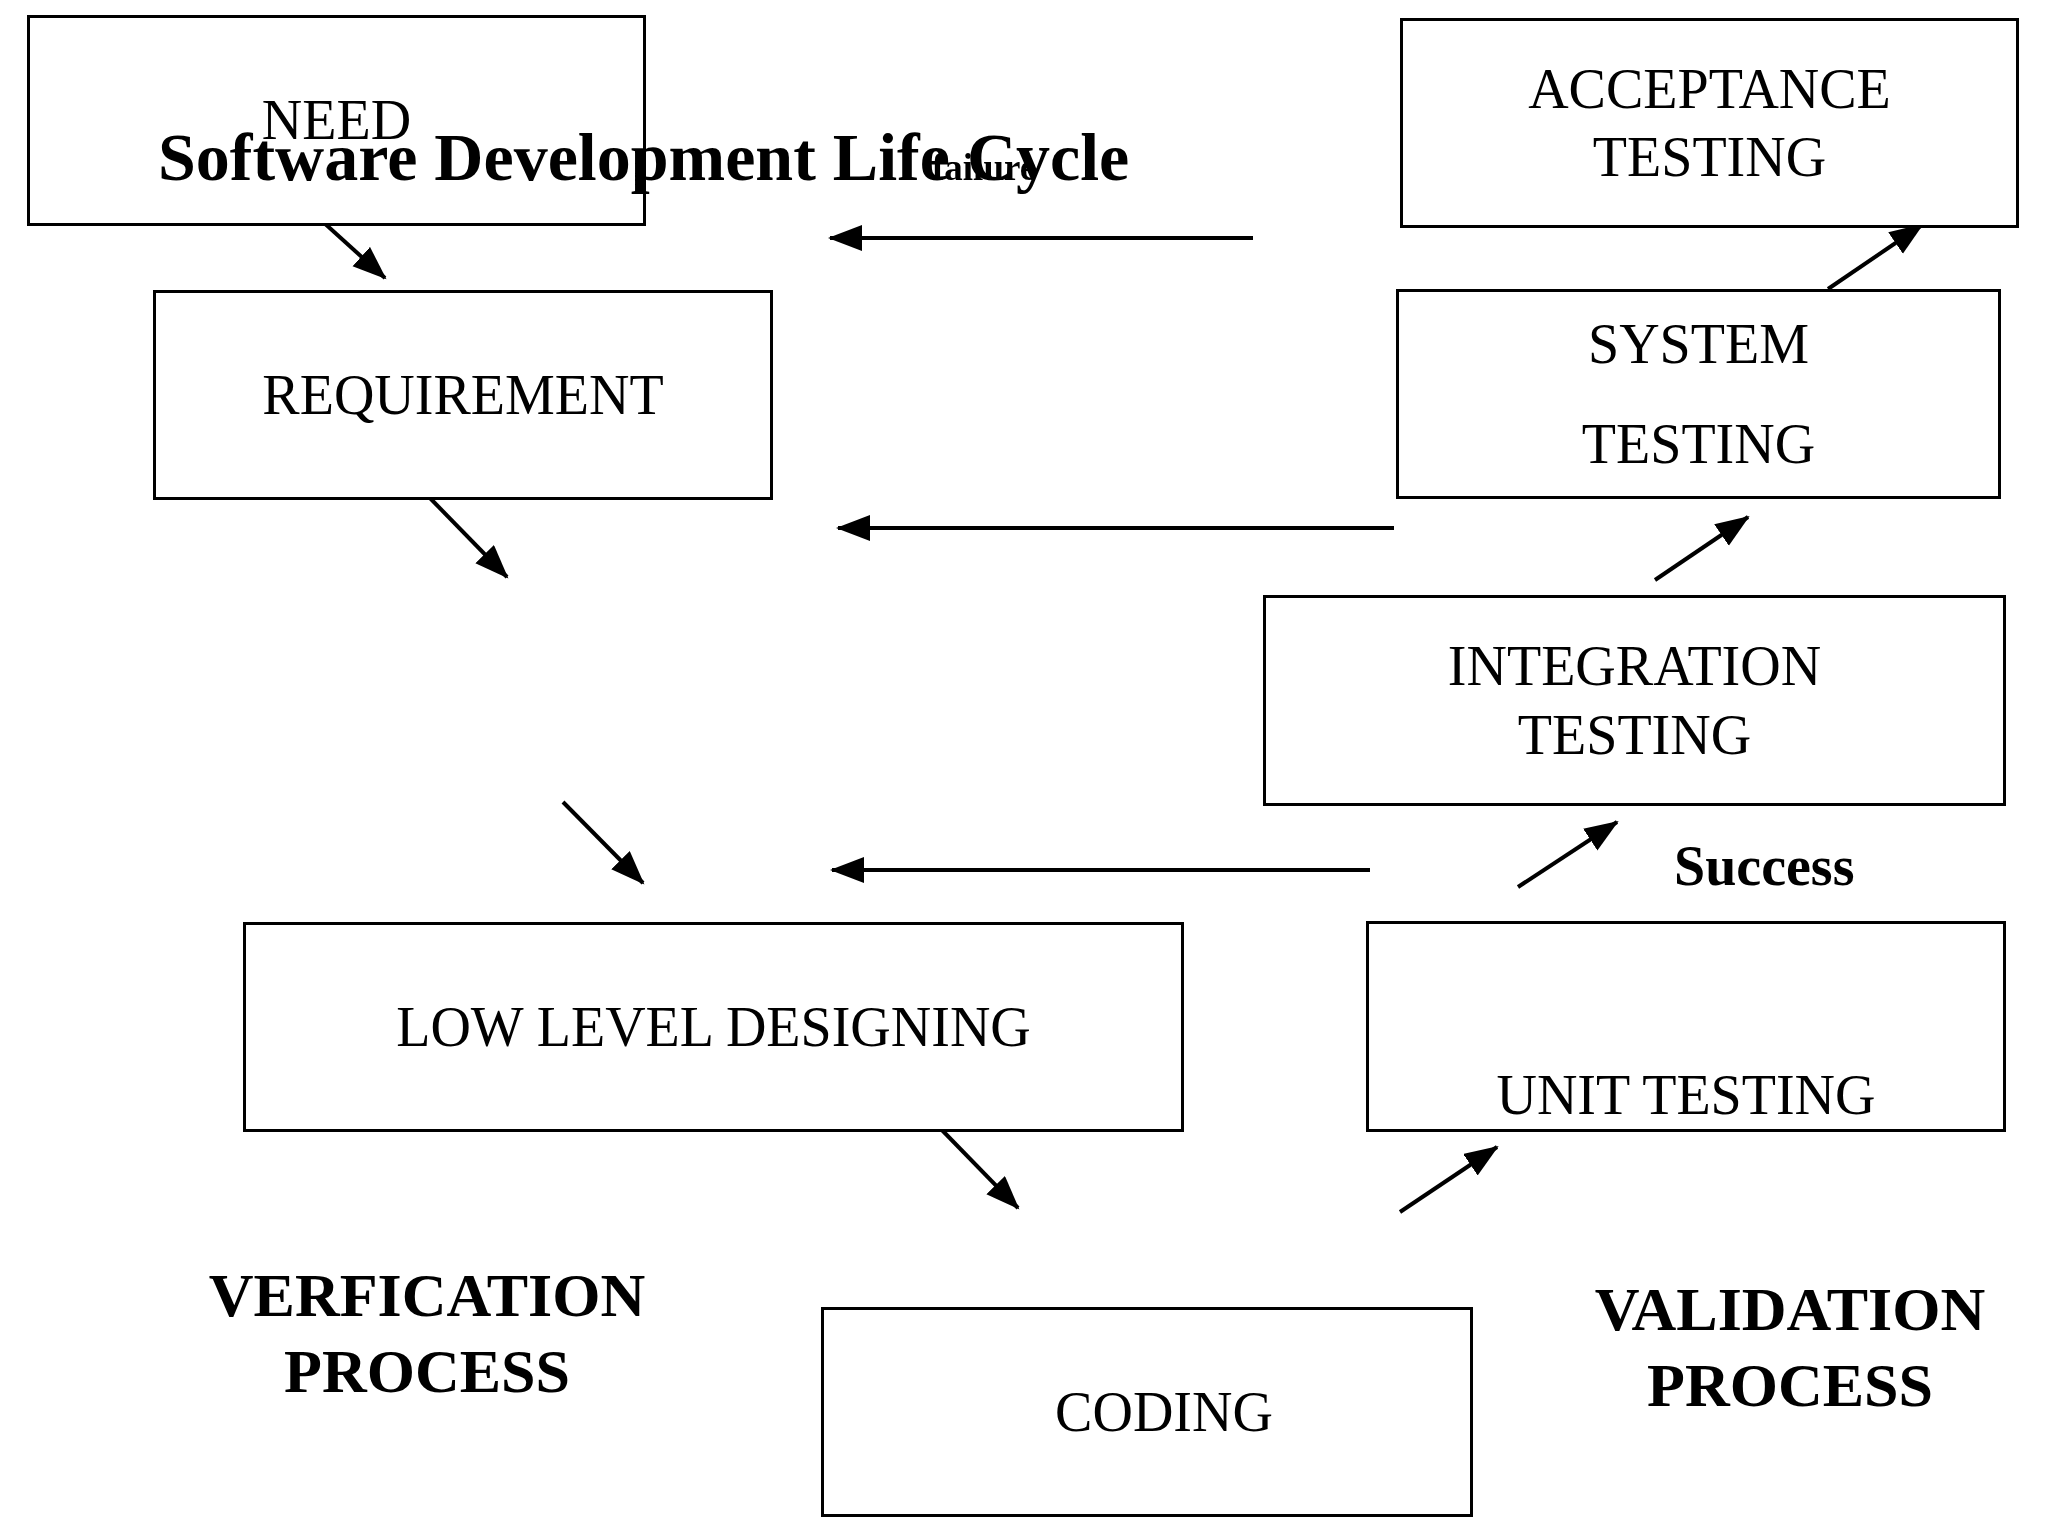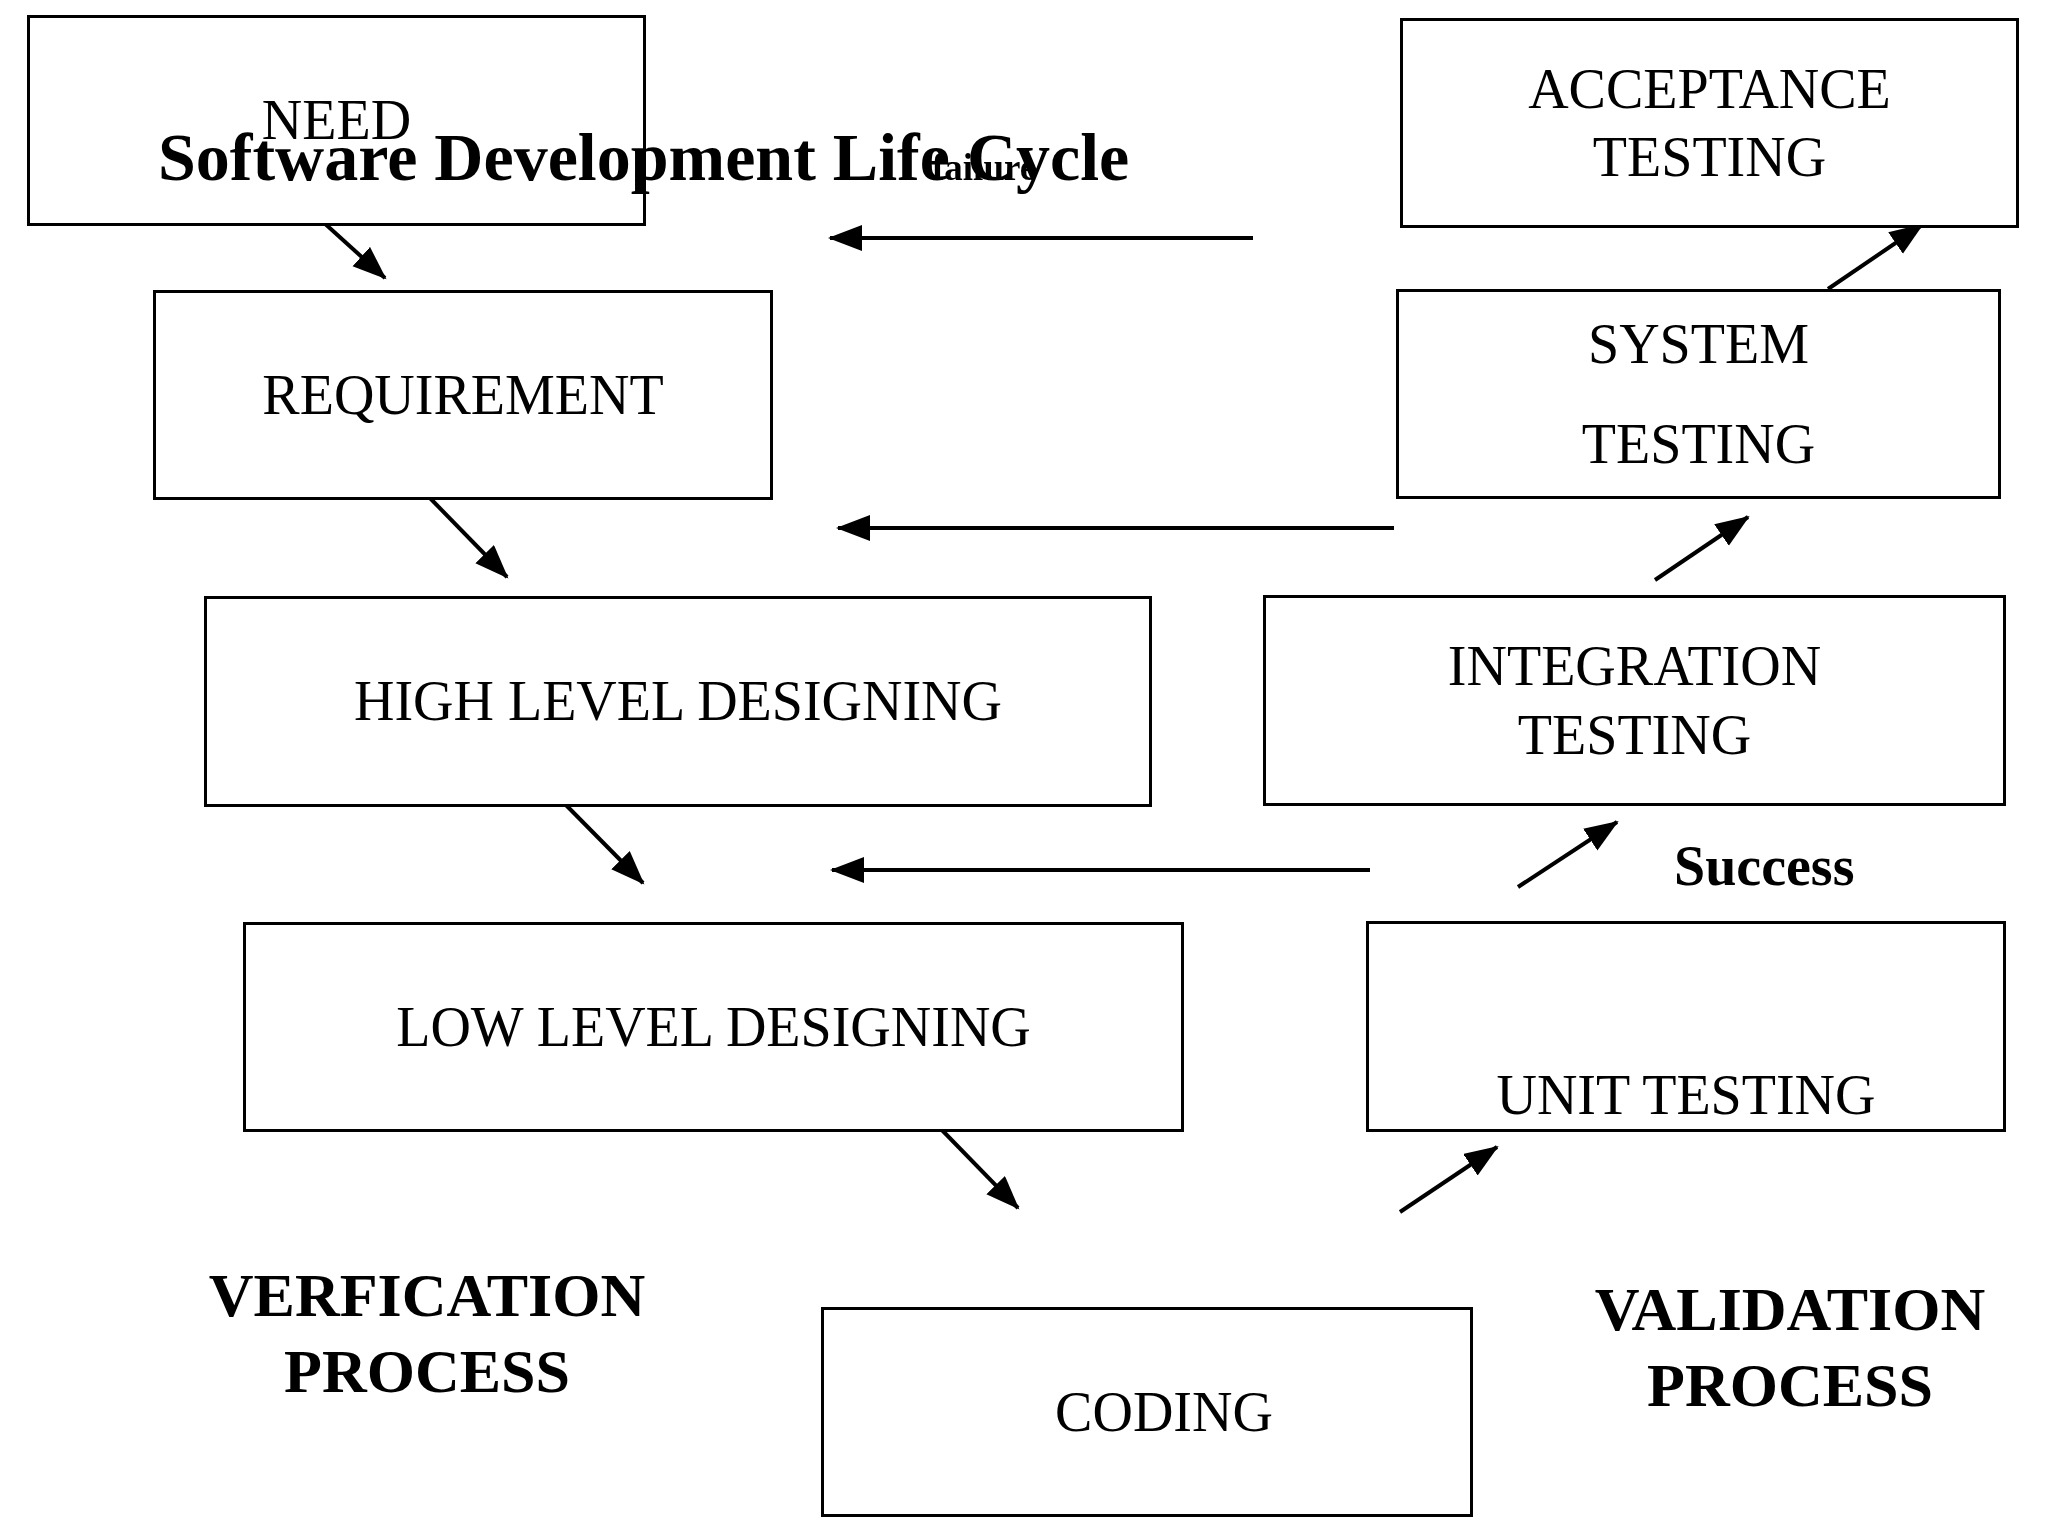--- a/index.html
+++ b/index.html
@@ -91,23 +91,20 @@
 
   <div class="box box-requirement">
     <span>REQUIREMENT</span>
   </div>
 
   <div class="box box-system">
     <span class="line2">SYSTEM</span>
     <span class="line2">TESTING</span>
   </div>
 
-  <div class="box box-high">
-    <span>HIGH LEVEL DESIGNING</span>
-  </div>
 
   <div class="box box-integration">
     <span class="line2">INTEGRATION</span>
     <span class="line2">TESTING</span>
   </div>
 
   <div class="box box-low">
     <span>LOW LEVEL DESIGNING</span>
   </div>
 

